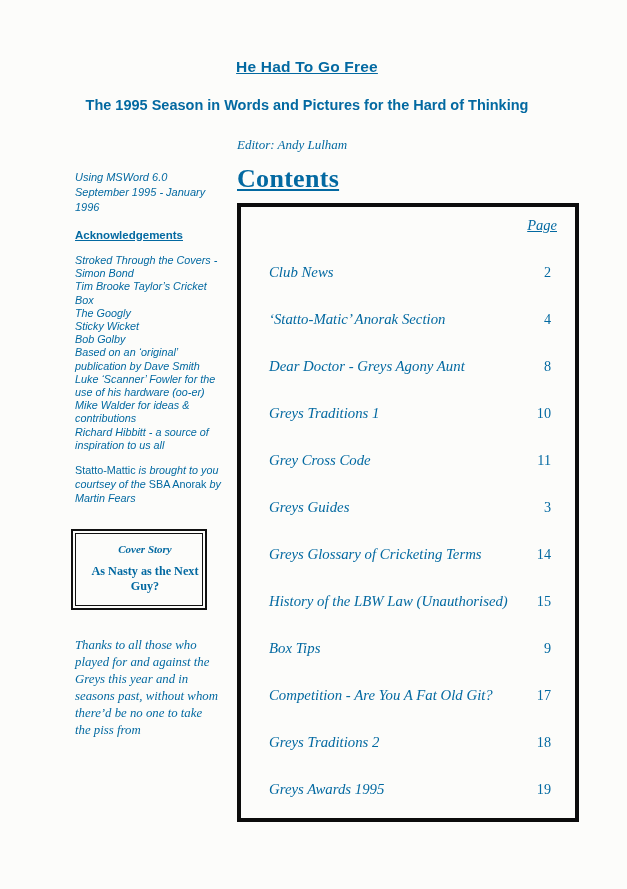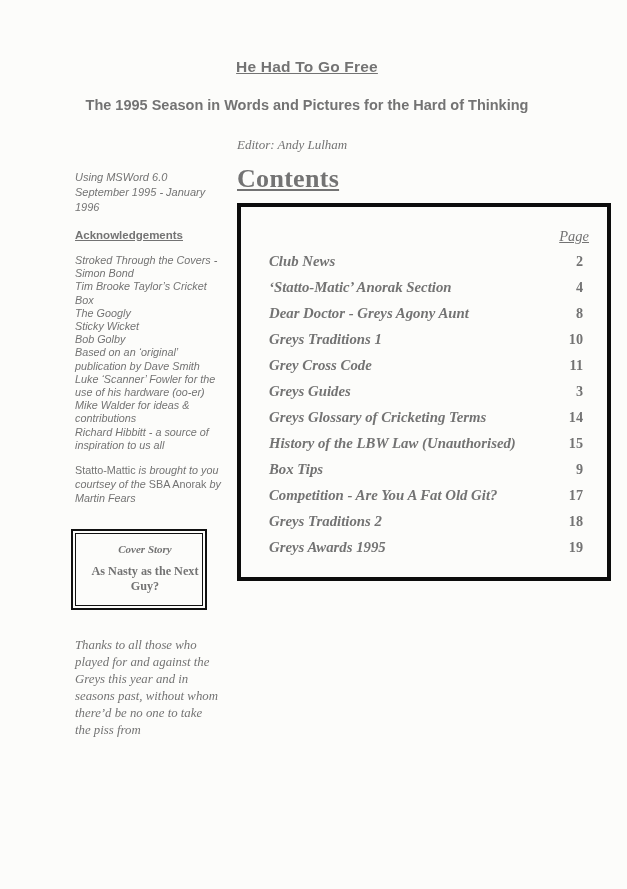--- a/index.html
+++ b/index.html
@@ -3,21 +3,21 @@
 <meta charset="utf-8">
 <style>
   * { margin: 0; padding: 0; box-sizing: border-box; }
   html, body { background: #e8e8e6; }
   .page {
     position: relative;
     width: 627px;
     height: 889px;
     margin: 0 auto;
     background: #fcfcfa;
-    color: #737373;
+    color: #0369a1;
     overflow: hidden;
     font-family: "Liberation Sans", sans-serif;
   }
 
   
   .title-block {
     position: absolute;
     top: 58px; left: 0;
     width: 614px;
     text-align: center;
@@ -116,42 +116,41 @@
     margin-top: 11px;
     font-family: "Liberation Serif", serif;
     font-weight: bold;
     font-size: 26px;
     text-decoration: underline;
     letter-spacing: 0.3px;
     display: inline-block;
   }
   .contents-box {
     margin-top: 9px;
-    width: 374px;
+    width: 342px;
     border: 4px solid #0c0c0c;
-    padding: 20px 12px 20px 28px;
+    padding: 9px 12px 20px 28px;
     background: #fcfcfa;
   }
   .page-col-label-row {
     text-align: right;
     padding-right: 6px;
   }
   .page-col-label {
     font-family: "Liberation Serif", serif;
     font-style: italic;
     font-size: 14.5px;
     text-decoration: underline;
   }
   .toc-row {
-    margin-top: 8px;
+    margin-top: 29px;
     display: flex;
     justify-content: space-between;
-    align-items: flex-start;
+    align-items: center;
     height: 18px;
-    font-weight: bold;
   }
   .toc-title {
     font-family: "Liberation Serif", serif;
     font-style: italic;
     font-size: 14.8px;
     white-space: nowrap;
   }
   .toc-page {
     font-family: "Liberation Serif", serif;
     font-size: 14.2px;

